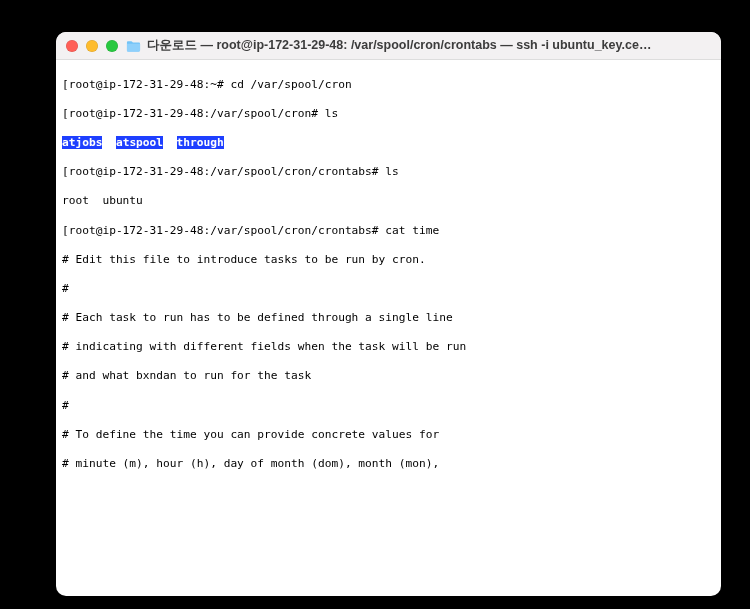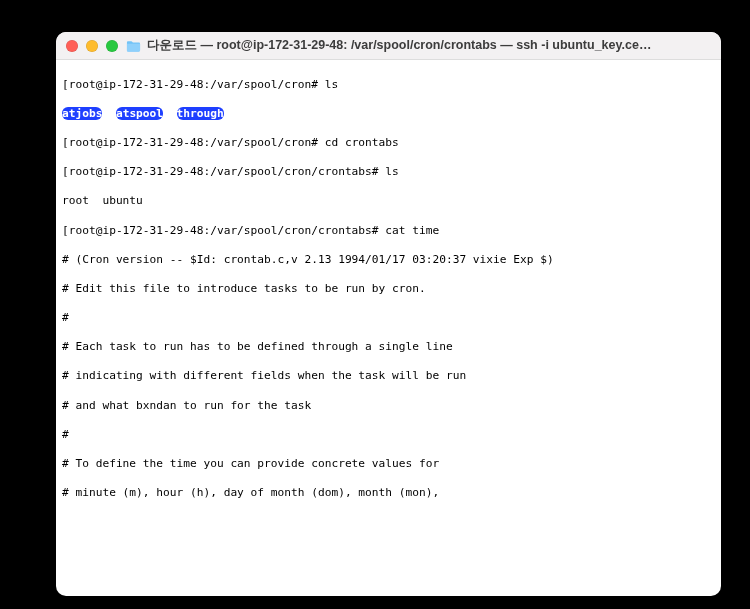--- a/index.html
+++ b/index.html
@@ -71,21 +71,20 @@
     line-height: 14.6px;
     color: #000;
     white-space: pre;
     overflow: hidden;
   }
   .l { display: block; }
   .hl {
     background:#1e3fff;
     color:#fff;
     font-weight:bold;
-    border-radius:6px;
   }
 </style>
 </head>
 <body>
 
 <div class="window">
   <div class="titlebar">
     <div class="traffic">
       <div class="dot red"></div>
       <div class="dot yellow"></div>
@@ -95,27 +94,26 @@
       <svg class="folder-icon" viewBox="0 0 16 12">
         <path d="M1 2.2C1 1.5 1.5 1 2.2 1h3.4c.4 0 .8.2 1 .5L7.3 2.3h6.4c.7 0 1.3.6 1.3 1.3v7c0 .7-.6 1.3-1.3 1.3H2.3C1.6 12 1 11.4 1 10.7V2.2z" fill="#72c3f7"></path>
         <path d="M1 3.5h14v7.2c0 .7-.6 1.3-1.3 1.3H2.3C1.6 12 1 11.4 1 10.7V3.5z" fill="#8fd0fb"></path>
       </svg>
       <span class="title-text">다운로드 — root@ip-172-31-29-48: /var/spool/cron/crontabs — ssh -i ubuntu_key.cer ubuntu...</span>
     </div>
     <div style="width:48px;flex:0 0 auto"></div>
   </div>
 
   <div class="term">
+<span class="l"><span>[root@ip-172-31-29-48:~# </span><span>cd /var/spool/cron</span></span>
 <span class="l"><span>[root@ip-172-31-29-48:/var/spool/cron# </span><span>ls</span></span>
 <span class="l"><span class="hl">atjobs</span><span>  </span><span class="hl">atspool</span><span>  </span><span class="hl">through</span></span>
-<span class="l"><span>[root@ip-172-31-29-48:/var/spool/cron# </span><span>cd crontabs</span></span>
 <span class="l"><span>[root@ip-172-31-29-48:/var/spool/cron/crontabs# </span><span>ls</span></span>
 <span class="l">root  ubuntu</span>
 <span class="l"><span>[root@ip-172-31-29-48:/var/spool/cron/crontabs# </span><span>cat time</span></span>
-<span class="l"># (Cron version -- $Id: crontab.c,v 2.13 1994/01/17 03:20:37 vixie Exp $)</span>
 <span class="l"># Edit this file to introduce tasks to be run by cron.</span>
 <span class="l">#</span>
 <span class="l"># Each task to run has to be defined through a single line</span>
 <span class="l"># indicating with different fields when the task will be run</span>
 <span class="l"># and what bxndan to run for the task</span>
 <span class="l">#</span>
 <span class="l"># To define the time you can provide concrete values for</span>
 <span class="l"># minute (m), hour (h), day of month (dom), month (mon),</span>
 
 

